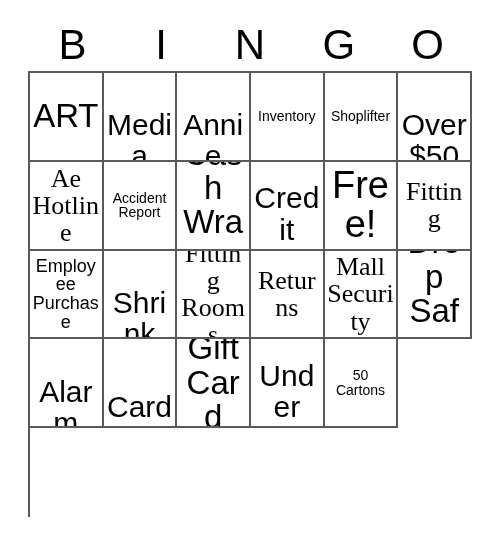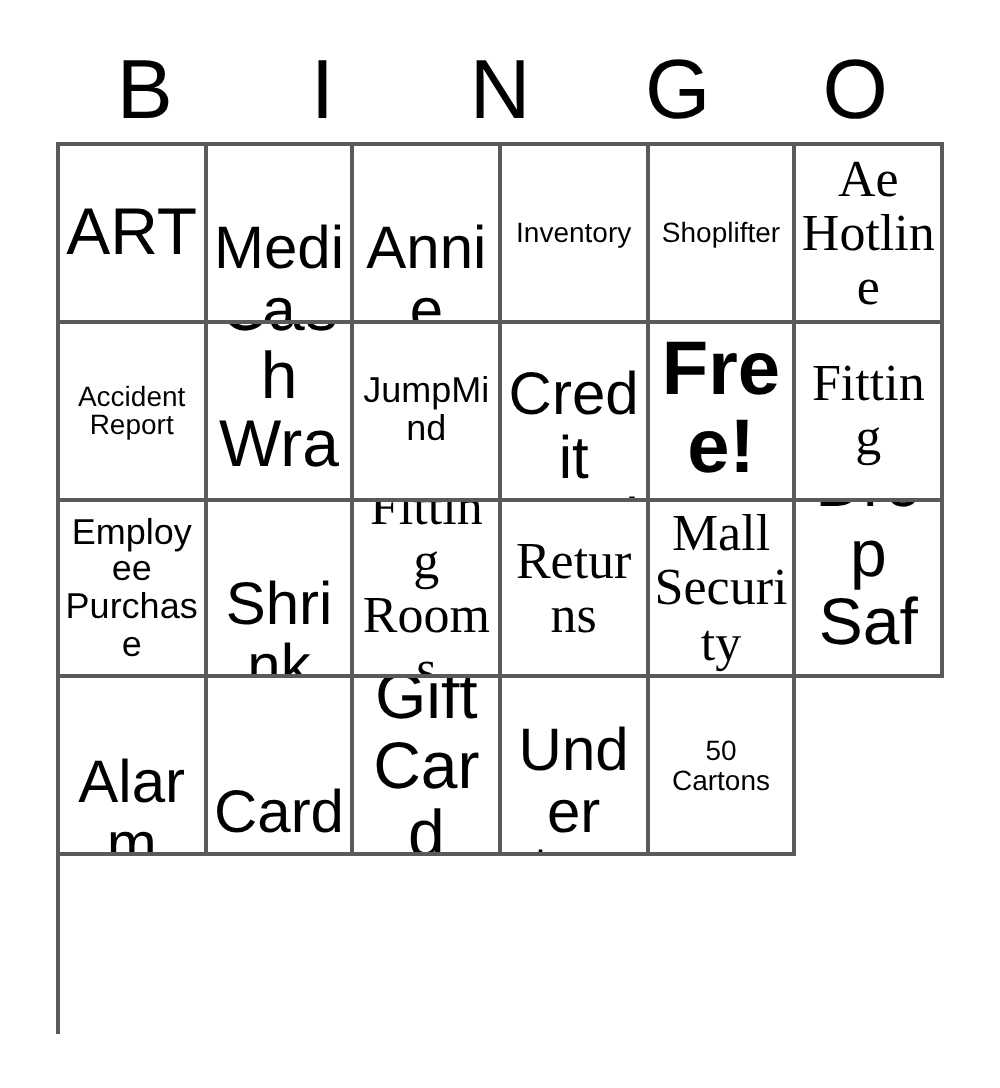--- a/index.html
+++ b/index.html
@@ -74,21 +74,21 @@
   .cell-text {
     text-align: center;
     line-height: 1.04;
     color: #000000;
     word-break: break-word;
     display: block;
     width: 100%;
   }
 
   
-  .fs-xxl .cell-text { font-size: 38px; font-weight: bold; }
+  .fs-xxl .cell-text { font-size: 38px; }
   .fs-xl  .cell-text { font-size: 33px; }
   .fs-lg  .cell-text { font-size: 30px; margin-top: 48px; }
   .fs-md  .cell-text { font-size: 26px; font-family: Liberation Serif, serif; }
   .fs-sm  .cell-text { font-size: 14px; }
   .fs-xs  .cell-text { font-size: 18px; }
 </style>
 </head>
 <body>
 
 <div id="bingo-card">
@@ -110,31 +110,31 @@
       </div>
       <div class="cell fs-lg">
         <span class="cell-text">Annie</span>
       </div>
       <div class="cell fs-sm">
         <span class="cell-text">Inventory</span>
       </div>
       <div class="cell fs-sm">
         <span class="cell-text">Shoplifter</span>
       </div>
+      <div class="cell fs-lg">
+        <span class="cell-text">Over $50</span>
+      </div>
       <div class="cell fs-md">
         <span class="cell-text">Ae Hotline</span>
       </div>
       <div class="cell fs-sm">
         <span class="cell-text">Accident Report</span>
       </div>
       <div class="cell fs-xl">
         <span class="cell-text">Cash Wrap</span>
-      </div>
-      <div class="cell fs-xs">
-        <span class="cell-text">JumpMind</span>
       </div>
       <div class="cell fs-lg">
         <span class="cell-text">Credit Card</span>
       </div>
       <div class="cell fs-xxl">
         <span class="cell-text">Free!</span>
       </div>
       <div class="cell fs-md">
         <span class="cell-text">Fitting</span>
       </div>

